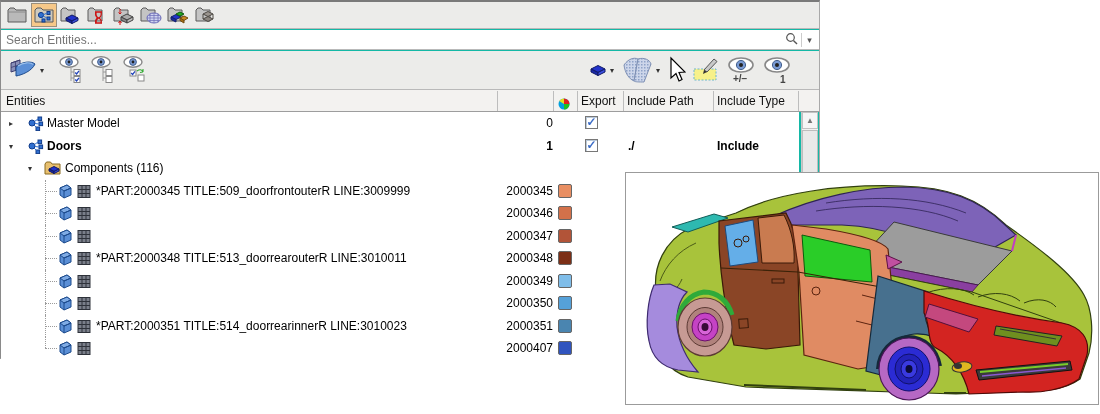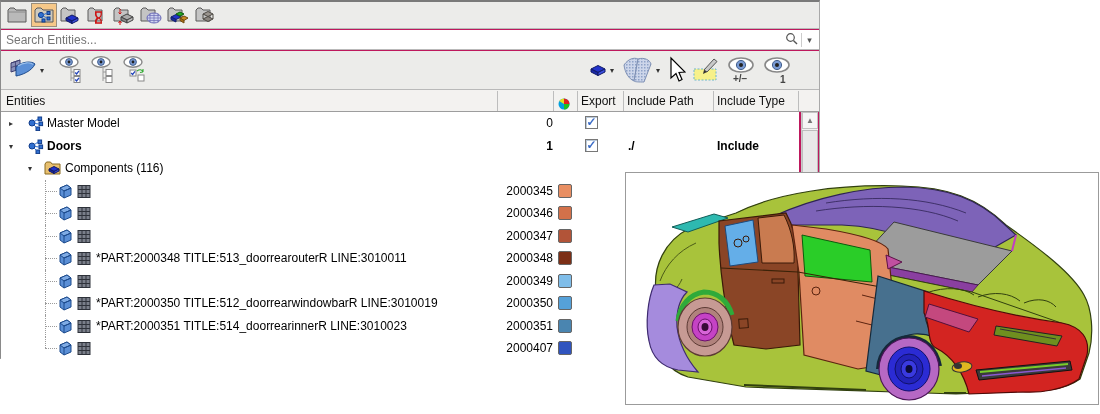--- a/index.html
+++ b/index.html
@@ -1,19 +1,19 @@
 <!DOCTYPE html>
 <html><head>
 <meta charset="utf-8">
 <style>
   * { margin:0; padding:0; box-sizing:border-box; }
   html,body { width:1100px; height:414px; background:#ffffff; font-family:"Liberation Sans", sans-serif; overflow:hidden; }
 
   
-  .browser-panel { position:absolute; left:0; top:0; width:820px; height:359px; background:#be185d;
+  .browser-panel { position:absolute; left:0; top:0; width:820px; height:359px; background:#14b8a6;
     border-top:2px solid #7a7a7a; border-left:1px solid #8a8a8a; border-right:1px solid #a9a9a9; border-bottom:1px solid #a9a9a9; z-index:1; }
 
   .toolbar-top { position:absolute; left:0; top:0; width:100%; height:27px; background:#ececea; border-bottom:1px solid #b9b9b9; display:flex; align-items:center; padding-left:3px; }
   .tb-btn { width:26px; height:24px; display:flex; align-items:center; justify-content:center; margin-right:1px; border:1px solid transparent; }
   .tb-btn.active { background:#f6c889; border:1px solid #9a8f7d; }
 
   .search-row { position:absolute; left:0; top:28px; width:100%; height:20px; background:#fff; border-bottom:1px solid #b9b9b9; display:flex; align-items:center; }
   .search-input { flex:1; height:100%; border:none; outline:none; font-size:12px; color:#8a8a8a; padding-left:5px; background:transparent; font-family:"Liberation Sans", sans-serif; }
   .search-mag { width:20px; text-align:center; color:#555; font-size:12px; }
   .search-chev { width:16px; font-size:9px; color:#555; border-left:1px solid #ccc; text-align:center; height:14px; line-height:14px; margin-right:2px; }
@@ -332,20 +332,21 @@
 
     <span class="row-icon ic-part" style="left: 58px;">
       <svg width="34" height="16">
             <path d="M1,5 L8,2 L12,5 L12,12 L5,15 L1,12 Z" fill="#5b8fd6" stroke="#1c4a8c"></path>
             <path d="M1,5 L8,2 L12,5 L5,8 Z" fill="#7fabe4" stroke="#1c4a8c"></path>
             <path d="M5,8 L5,15 M5,8 L12,5" stroke="#1c4a8c" fill="none"></path>
             <rect x="19" y="2.5" width="12" height="12" fill="#7a7f8a" stroke="#2e323a"></rect>
             <path d="M19,6.5 L31,6.5 M19,10.5 L31,10.5 M23,2.5 L23,14.5 M27,2.5 L27,14.5" stroke="#2e323a"></path>
           </svg>
     </span>
+    <span class="label" style="left: 95px;">*PART:2000345 TITLE:509_doorfrontouterR LINE:3009999</span>
     <span class="cell-id">2000345</span>
     <span class="swatch" style="display: block; background: rgb(232, 142, 98);"></span>
 
     <span class="cell-path"></span>
     <span class="cell-type"></span>
   <span class="conn-h" style="left: 44px; top: 11px; width: 12px;"></span>
         <span class="conn" style="left: 44px; top: 0px; height: 22.5px;"></span>
       </div>
       <div class="tree-row" style="top: 90px;">
 
@@ -428,21 +429,20 @@
 
     <span class="row-icon ic-part" style="left: 58px;">
       <svg width="34" height="16">
             <path d="M1,5 L8,2 L12,5 L12,12 L5,15 L1,12 Z" fill="#5b8fd6" stroke="#1c4a8c"></path>
             <path d="M1,5 L8,2 L12,5 L5,8 Z" fill="#7fabe4" stroke="#1c4a8c"></path>
             <path d="M5,8 L5,15 M5,8 L12,5" stroke="#1c4a8c" fill="none"></path>
             <rect x="19" y="2.5" width="12" height="12" fill="#7a7f8a" stroke="#2e323a"></rect>
             <path d="M19,6.5 L31,6.5 M19,10.5 L31,10.5 M23,2.5 L23,14.5 M27,2.5 L27,14.5" stroke="#2e323a"></path>
           </svg>
     </span>
-    <span class="label" style="left: 95px;">*PART:2000350 TITLE:512_doorrearwindowbarR LINE:3010019</span>
     <span class="cell-id">2000350</span>
     <span class="swatch" style="display: block; background: rgb(85, 161, 217);"></span>
 
     <span class="cell-path"></span>
     <span class="cell-type"></span>
   <span class="conn-h" style="left: 44px; top: 11px; width: 12px;"></span>
         <span class="conn" style="left: 44px; top: 0px; height: 22.5px;"></span>
       </div>
       <div class="tree-row" style="top: 202.5px;">
 

